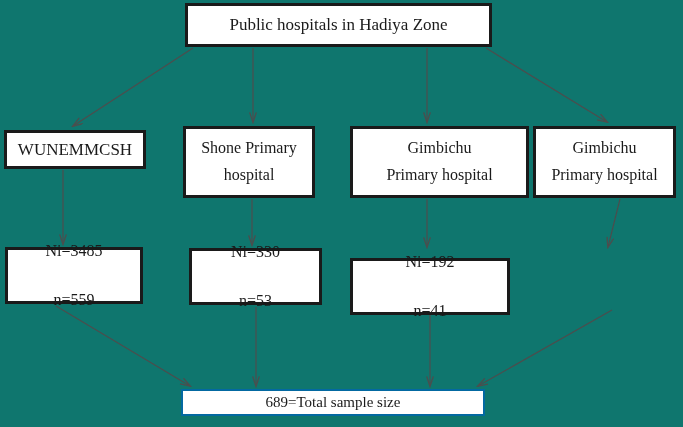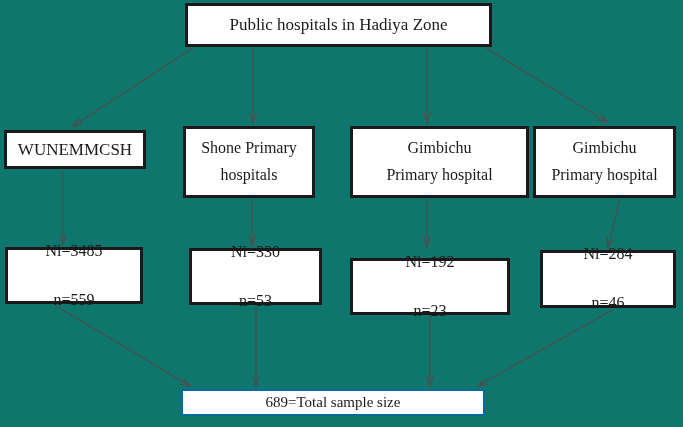--- a/index.html
+++ b/index.html
@@ -155,45 +155,41 @@
 
   <div class="node" id="node-title">
     <span class="line">Public hospitals in Hadiya Zone</span>
   </div>
 
   <div class="node hospital" id="node-hospital-0">
     <span class="line">WUNEMMCSH</span>
   </div>
   <div class="node hospital" id="node-hospital-1">
     <span class="line">Shone Primary</span>
-    <span class="line">hospitals</span>
+    <span class="line">hospital</span>
   </div>
   <div class="node hospital" id="node-hospital-2">
     <span class="line">Gimbichu</span>
     <span class="line">Primary hospital</span>
   </div>
   <div class="node hospital" id="node-hospital-3">
     <span class="line">Gimbichu</span>
     <span class="line">Primary hospital</span>
   </div>
 
   <div class="node sample" id="node-sample-0">
     <span class="line">Ni=3485</span>
     <span class="line">n=559</span>
   </div>
   <div class="node sample" id="node-sample-1">
     <span class="line">Ni=330</span>
     <span class="line">n=53</span>
   </div>
   <div class="node sample" id="node-sample-2">
     <span class="line">Ni=192</span>
-    <span class="line">n=23</span>
-  </div>
-  <div class="node sample" id="node-sample-3">
-    <span class="line">Ni=284</span>
-    <span class="line">n=46</span>
+    <span class="line">n=41</span>
   </div>
 
   <div class="node" id="node-total">
     <span class="line">689=Total sample size</span>
   </div>
 
 </div>
 
 </body></html>

